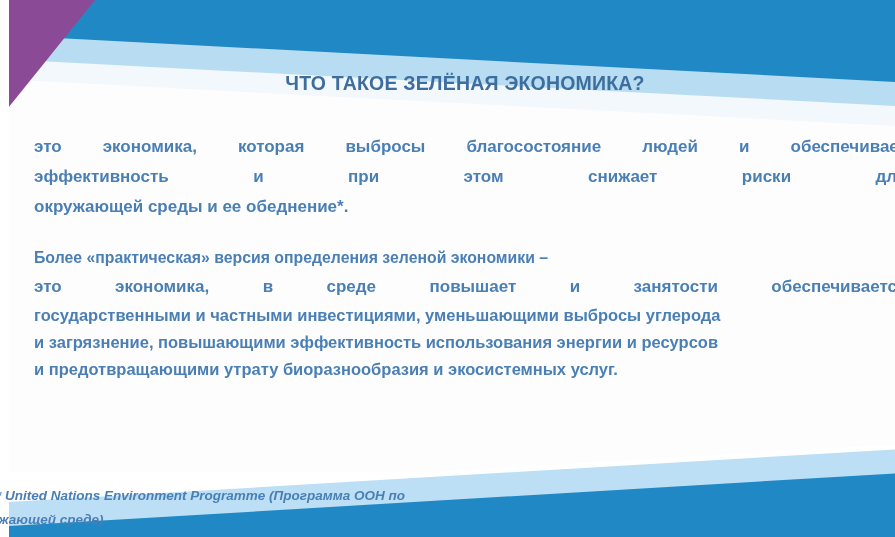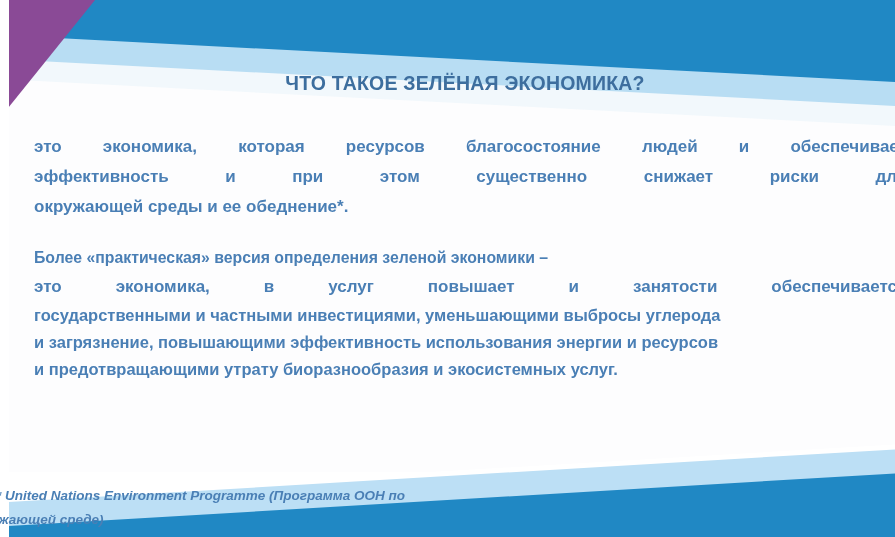--- a/index.html
+++ b/index.html
@@ -181,49 +181,48 @@
 
   <div id="slide-title">ЧТО ТАКОЕ ЗЕЛЁНАЯ ЭКОНОМИКА?</div>
 
   <div id="body-block">
 
     <div class="para p-justified">
       <div class="line">
         <span>это</span>
         <span>экономика,</span>
         <span>которая</span>
-        <span>ресурсов</span>
+        <span>выбросы</span>
         <span>благосостояние</span>
         <span>людей</span>
         <span>и</span>
         <span>обеспечивает</span>
       </div>
       <div class="line">
         <span>эффективность</span>
         <span>и</span>
         <span>при</span>
         <span>этом</span>
-        <span>существенно</span>
         <span>снижает</span>
         <span>риски</span>
         <span>для</span>
       </div>
       <div class="line last">окружающей среды и ее обеднение*.</div>
     </div>
 
     <div class="spacer"></div>
 
     <div class="para p-condensed">Более «практическая» версия определения зеленой экономики –</div>
 
     <div class="para p-justified">
       <div class="line">
         <span>это</span>
         <span>экономика,</span>
         <span>в</span>
-        <span>услуг</span>
+        <span>среде</span>
         <span>повышает</span>
         <span>и</span>
         <span>занятости</span>
         <span>обеспечивается</span>
       </div>
     </div>
 
     <div class="para p-dense">
       <div class="line">государственными и частными инвестициями, уменьшающими выбросы углерода</div>
       <div class="line">и загрязнение, повышающими эффективность использования энергии и ресурсов</div>

